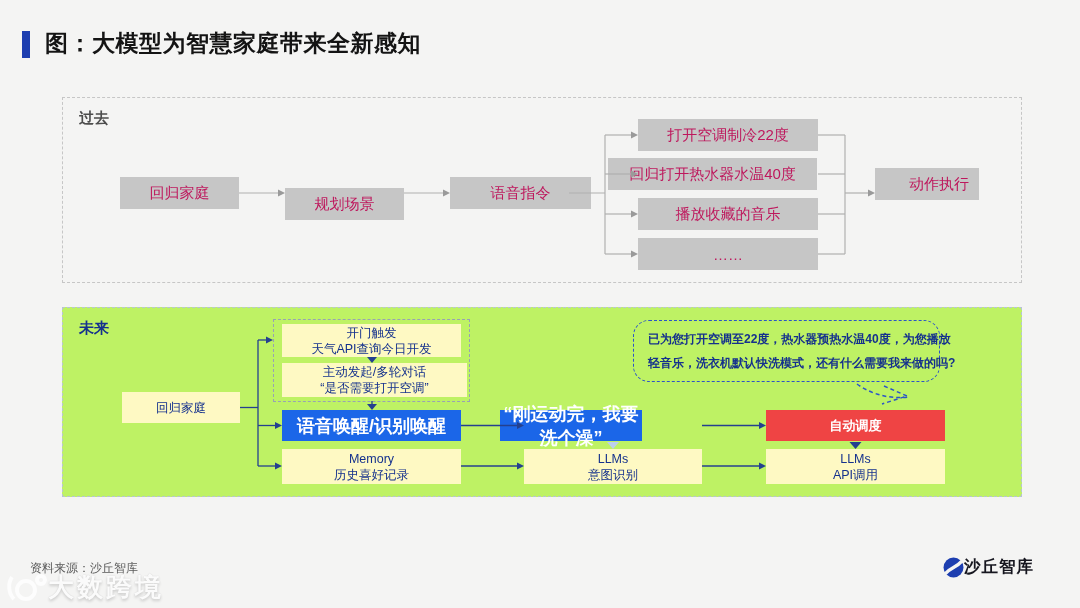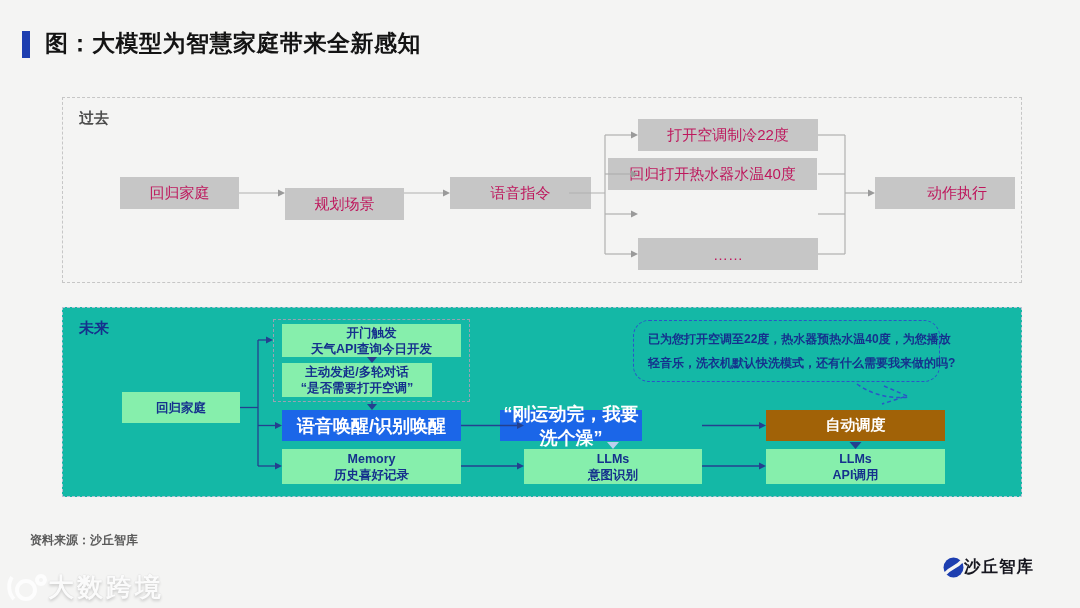--- a/index.html
+++ b/index.html
@@ -6,44 +6,44 @@
   .page{
     position:relative;width:1080px;height:608px;overflow:hidden;
     background:#f4f4f3;
     font-family:"Liberation Sans","DejaVu Sans",sans-serif;
   }
   
   .title-bar{position:absolute;left:22px;top:31px;width:8px;height:27px;background:#1d3eb0;}
   .page-title{position:absolute;left:45px;top:28px;font-size:23px;font-weight:bold;color:#141414;letter-spacing:.5px;}
   
   .sec-past{position:absolute;left:62px;top:97px;width:960px;height:186px;border:1px dashed #c6c6c6;box-sizing:border-box;}
-  .sec-future{position:absolute;left:62px;top:307px;width:960px;height:190px;border:1px dashed #b7c3d4;background:#14b8a6;box-sizing:border-box;}
+  .sec-future{position:absolute;left:62px;top:307px;width:960px;height:190px;border:1px dashed #b7c3d4;background:#bef264;box-sizing:border-box;}
   .sec-label{position:absolute;left:16px;top:11px;font-size:15px;font-weight:bold;}
   .sec-past .sec-label{color:#4d4d4d;}
   .sec-future .sec-label{color:#15318d;}
   
   .box{position:absolute;display:flex;align-items:center;justify-content:center;text-align:center;box-sizing:border-box;}
   .gray{background:#c6c6c6;color:#be185d;font-size:15px;}
-  .lblue{background:#86efac;color:#15318d;font-weight:bold;font-size:12.5px;line-height:16px;text-align:center;}
+  .lblue{background:#fef9c3;color:#15318d;font-weight:normal;font-size:12.5px;line-height:16px;text-align:center;}
   .bblue{background:#1b66e8;color:#ffffff;font-weight:bold;font-size:18px;}
-  .nvy{background:#a16207;color:#ffffff;font-weight:bold;font-size:15px;}
+  .nvy{background:#ef4444;color:#ffffff;font-weight:bold;font-size:13px;}
   .two span{display:block;}
   .svglayer{position:absolute;left:0;top:0;pointer-events:none;}
   .dash-group{position:absolute;left:273px;top:319px;width:197px;height:83px;border:1px dashed #98a2b3;box-sizing:border-box;}
   
   .bubble{
     position:absolute;left:633px;top:320px;width:307px;height:62px;
     border:1.5px dashed #2b54c8;border-radius:16px;box-sizing:border-box;
     color:#15318d;font-size:12px;font-weight:bold;
     display:flex;flex-direction:column;justify-content:center;gap:7px;
     padding:0 14px;text-align:left;
   }
   .bubble span{display:block;white-space:nowrap;}
   
-  .source{position:absolute;left:30px;top:532px;font-size:12px;color:#5a5a5a;font-weight:bold;}
+  .source{position:absolute;left:30px;top:560px;font-size:12px;color:#5a5a5a;}
   .watermark{position:absolute;left:6px;top:570px;display:flex;align-items:center;gap:0;
     color:rgba(253,253,253,.95);font-size:26px;font-weight:bold;letter-spacing:3px;
     text-shadow:0 0 1px #c9c9c9,0 2px 3px rgba(0,0,0,.16);}
   .brand{position:absolute;left:943px;top:556px;display:flex;align-items:center;}
   .brand-name{font-size:16.5px;font-weight:bold;color:#16161f;letter-spacing:1px;}
 </style>
 </head>
 <body>
 
 <div class="page">
@@ -53,22 +53,23 @@
 
   <div class="sec-past">
     <div class="sec-label">过去</div>
   </div>
 
   <div class="box gray" style="left:120px;top:177px;width:119px;height:32px;">回归家庭</div>
   <div class="box gray" style="left:285px;top:188px;width:119px;height:32px;">规划场景</div>
   <div class="box gray" style="left:450px;top:177px;width:141px;height:32px;">语音指令</div>
   <div class="box gray" style="left:638px;top:119px;width:180px;height:32px;">打开空调制冷22度</div>
   <div class="box gray" style="left:608px;top:158px;width:209px;height:32px;">回归打开热水器水温40度</div>
+  <div class="box gray" style="left:638px;top:198px;width:180px;height:32px;">播放收藏的音乐</div>
   <div class="box gray" style="left:638px;top:238px;width:180px;height:32px;">……</div>
-  <div class="box gray" style="left:875px;top:177px;width:140px;height:32px;padding-left:24px;">动作执行</div>
+  <div class="box gray" style="left:875px;top:168px;width:104px;height:32px;padding-left:24px;">动作执行</div>
 
   <svg class="svglayer" style="left:62px;top:97px;" width="960" height="186">
     <g stroke="#b0b0b0" stroke-width="1.2" fill="none">
       <path d="M177 96 H216"></path>
         <path d="M342 96 H381"></path>
       <path d="M507 96 H543"></path>
         <path d="M543 38 V157"></path>
       <path d="M543 38 H569"></path>
         <path d="M543 77 H569"></path>
         <path d="M543 117 H569"></path>
@@ -98,21 +99,21 @@
   <div class="dash-group"></div>
 
   <div class="box lblue" style="left:122px;top:392px;width:118px;height:31px;">回归家庭</div>
 
   <div class="box lblue" style="left:282px;top:324px;width:179px;height:33px;">
     <div class="two">
         <span>开门触发</span>
         <span>天气API查询今日开发</span>
       </div>
   </div>
-  <div class="box lblue" style="left:282px;top:363px;width:150px;height:34px;">
+  <div class="box lblue" style="left:282px;top:363px;width:185px;height:34px;">
     <div class="two">
         <span>主动发起/多轮对话</span>
         <span>“是否需要打开空调”</span>
       </div>
   </div>
 
   <div class="box bblue" style="left:282px;top:410px;width:179px;height:31px;">语音唤醒/识别唤醒</div>
   <div class="box lblue" style="left:282px;top:449px;width:179px;height:35px;">
     <div class="two">
         <span>Memory</span>

